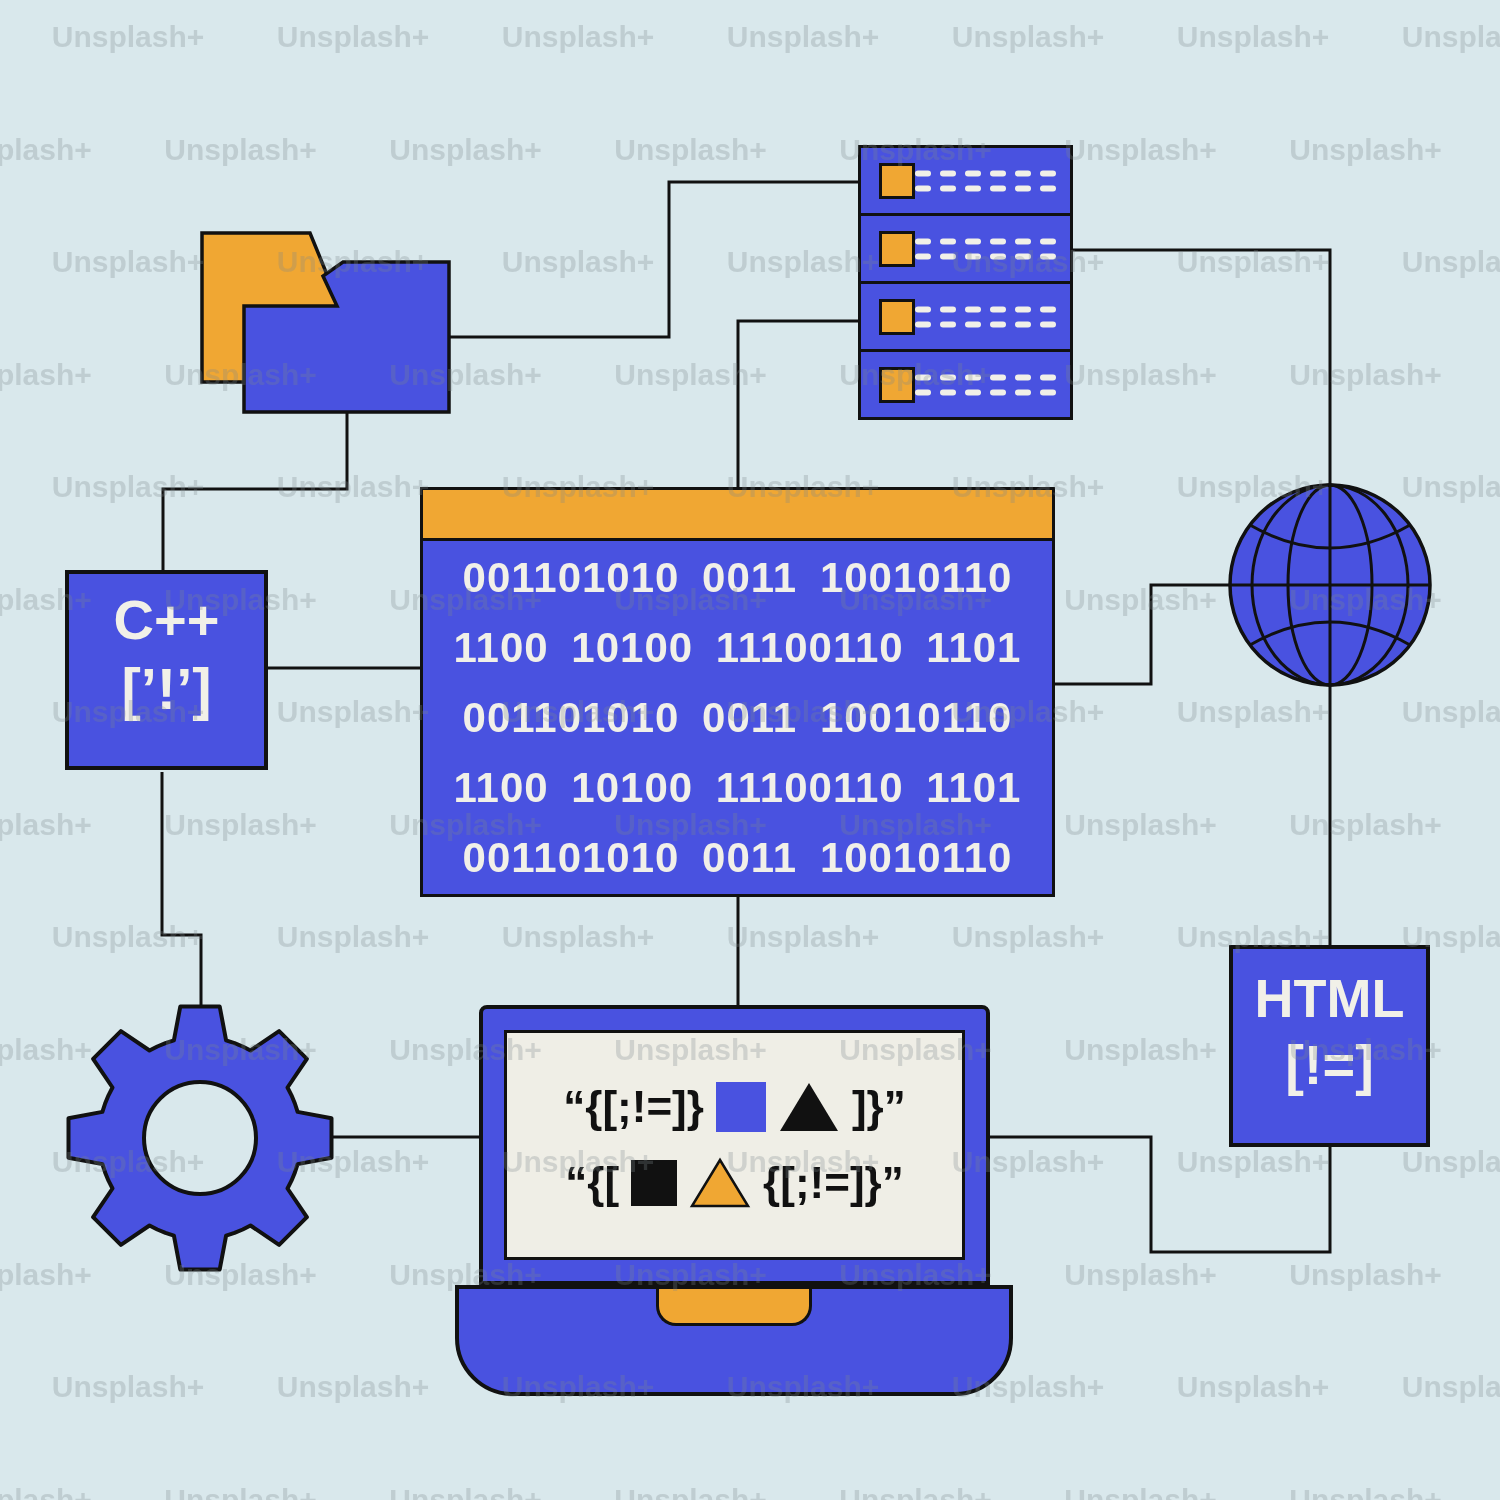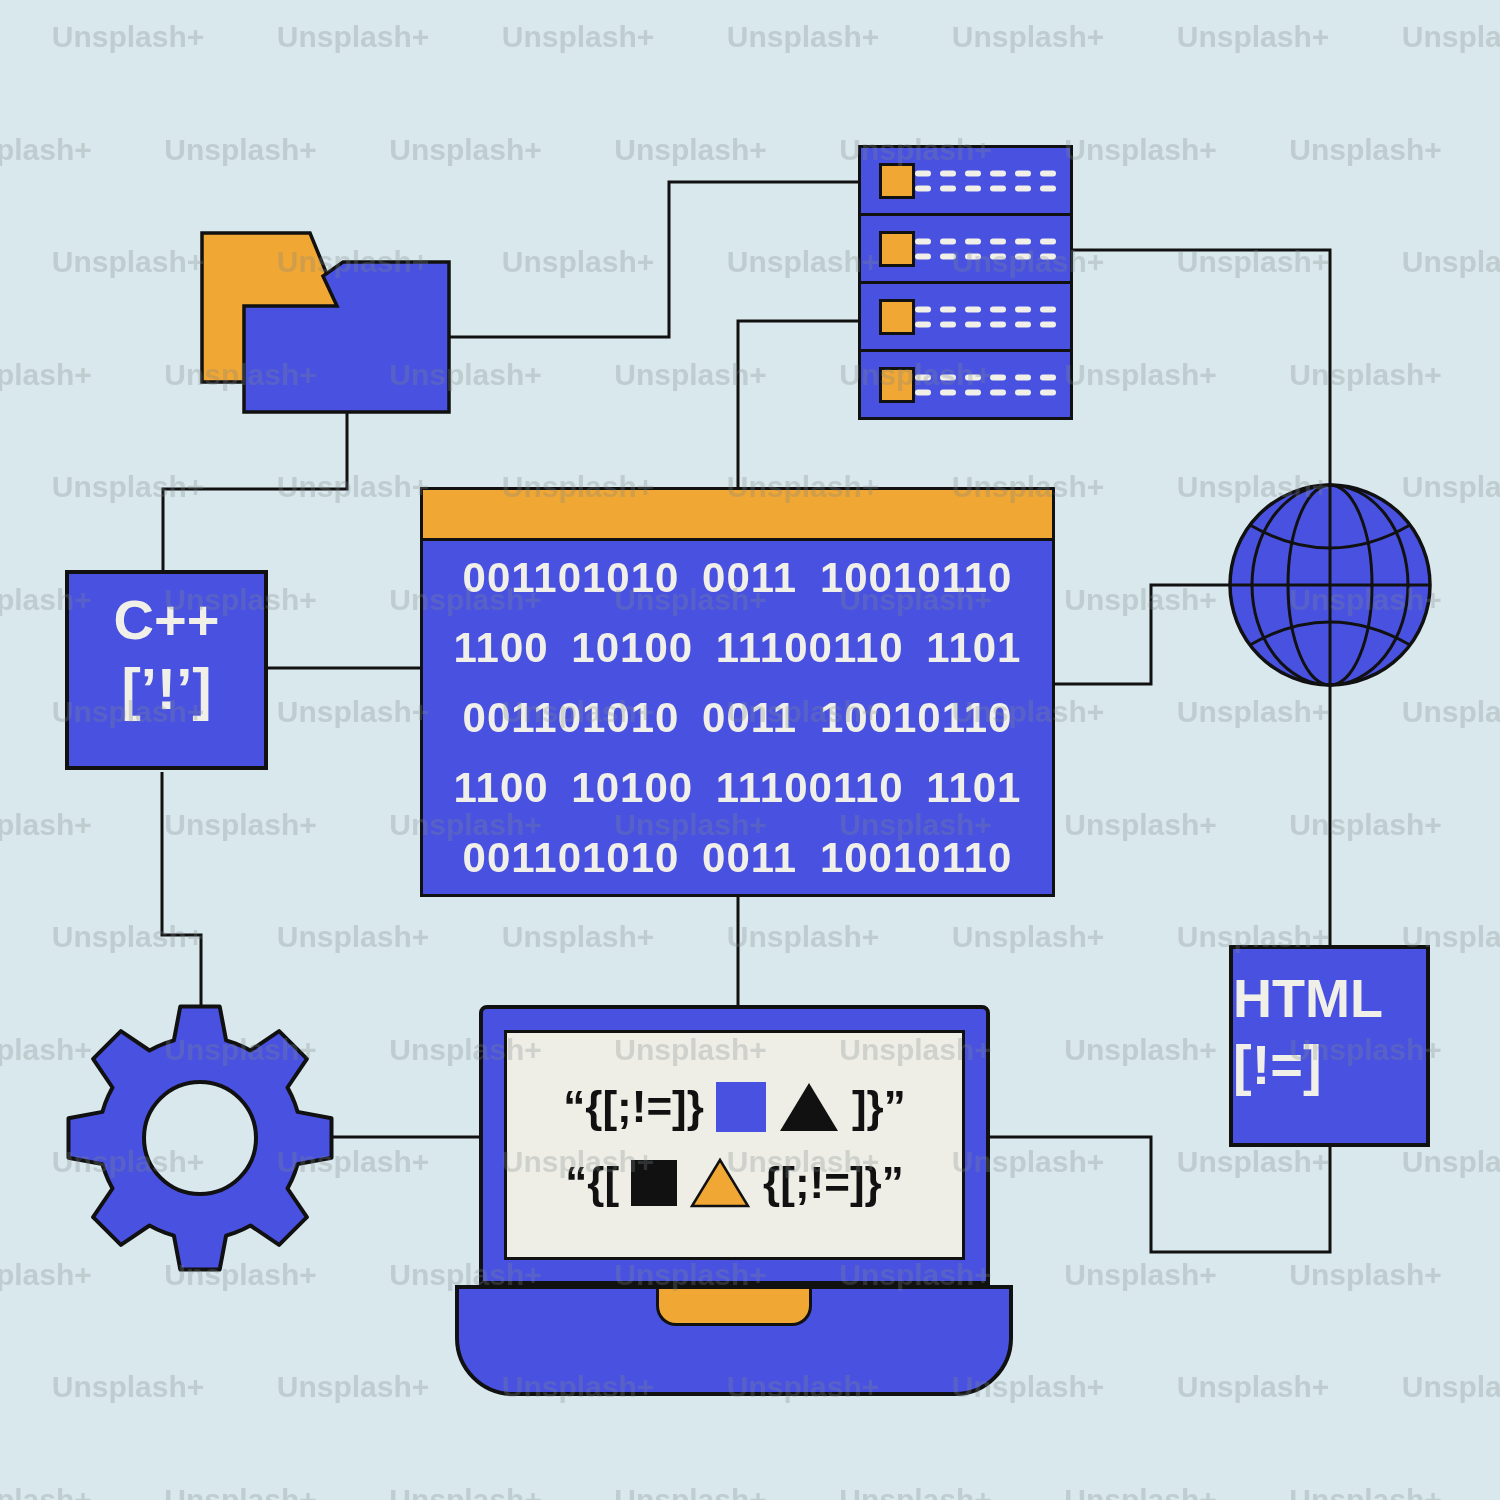--- a/index.html
+++ b/index.html
@@ -59,21 +59,21 @@
   #cpp-title{color:#f1f0e8;font-size:56px;font-weight:bold;margin-top:16px;line-height:60px;}
   #cpp-code{color:#f1f0e8;font-size:58px;font-weight:bold;line-height:74px;margin-top:2px;}
 
   
   #globe-svg{left:1222px;top:477px;z-index:2;}
 
   
   #html-box{
     left:1229px;top:945px;width:201px;height:202px;z-index:2;
     background:#4952e0;border:4px solid #111;box-sizing:border-box;
-    display:flex;flex-direction:column;
+    display:flex;flex-direction:column;align-items:center;
   }
   #html-title{color:#f1f0e8;font-size:54px;font-weight:bold;margin-top:20px;line-height:58px;}
   #html-code{color:#f1f0e8;font-size:56px;font-weight:bold;line-height:72px;margin-top:2px;}
 
   
   #gear-svg{left:60px;top:998px;z-index:2;}
 
   
   #laptop-frame{
     left:479px;top:1005px;width:511px;height:280px;z-index:2;

